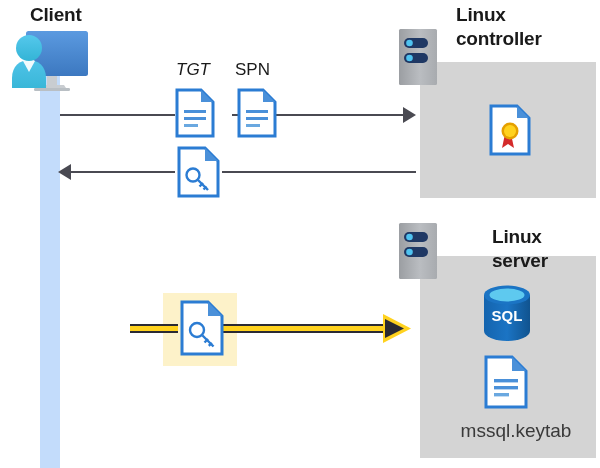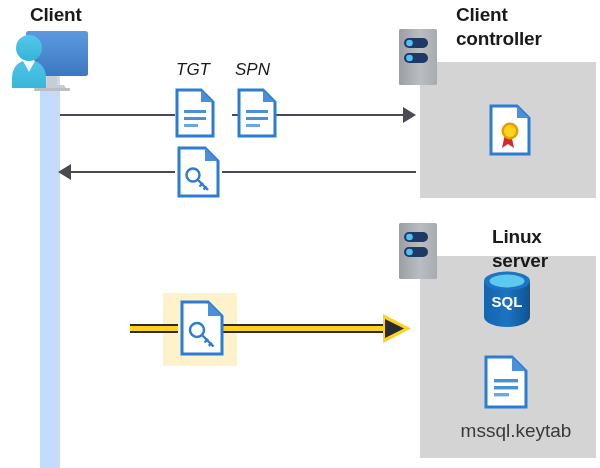--- a/index.html
+++ b/index.html
@@ -110,24 +110,24 @@
   #keytab-icon { left: 484px; top: 355px; }
   #cert-icon { left: 489px; top: 104px; }
 
   
   .doc-label {
     font-size: 17px;
     color: #1a1a1a;
     letter-spacing: 0px;
   }
   #tgt-label { left: 176px; top: 60px; font-style: italic; }
-  #spn-label { left: 235px; top: 60px; font-style: italic; }
-
-  
-  #sql-icon { left: 481px; top: 271px; width: 52px; height: 56px; }
+  #spn-label { left: 235px; top: 60px; }
+
+  
+  #sql-icon { left: 481px; top: 285px; width: 52px; height: 56px; }
 
   
   #keytab-label {
     left: 420px; top: 420px;
     width: 176px;
     text-align: center;
     font-size: 19px;
     color: #3a3a3a;
     margin-left: 8px;
   }
@@ -231,21 +231,21 @@
       <g stroke="#2b7cd3" stroke-width="2.4" fill="none">
         <circle cx="17" cy="30" r="7"></circle>
         <path d="M22.5 35.5 l11 11"></path>
         <path d="M28 39 l-3.5 3.5"></path>
         <path d="M31.8 42.8 l-3 3"></path>
       </g>
     </svg>
   </div>
 
   <div class="abs server-panel" id="dc-panel"></div>
-  <div class="abs title" id="dc-title">Client controller</div>
+  <div class="abs title" id="dc-title">Linux controller</div>
   <div class="abs server-tower" id="dc-server">
     <svg width="40" height="58" viewBox="0 0 40 58">
       <defs>
         <linearGradient id="towgrad" x1="0" y1="0" x2="1" y2="0">
           <stop offset="0" stop-color="#9b9ea2"></stop>
           <stop offset="0.55" stop-color="#babdc1"></stop>
           <stop offset="1" stop-color="#a8abaf"></stop>
         </linearGradient>
       </defs>
       <rect x="1" y="1" width="38" height="56" rx="1.5" fill="url(#towgrad)"></rect>

